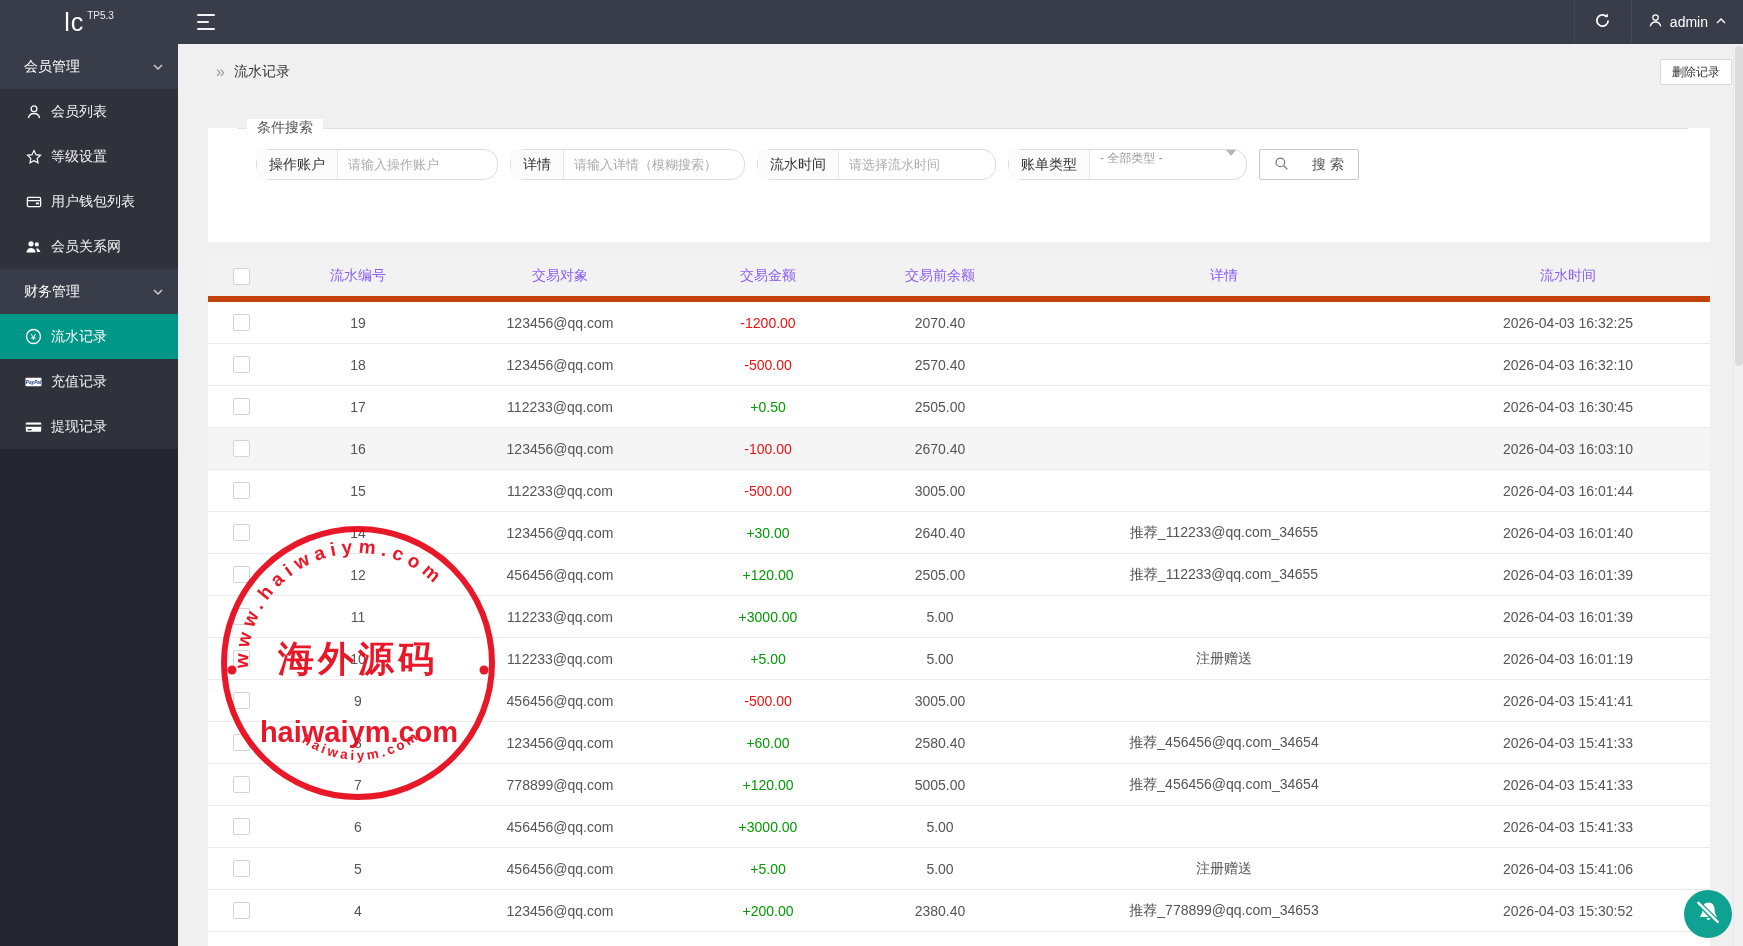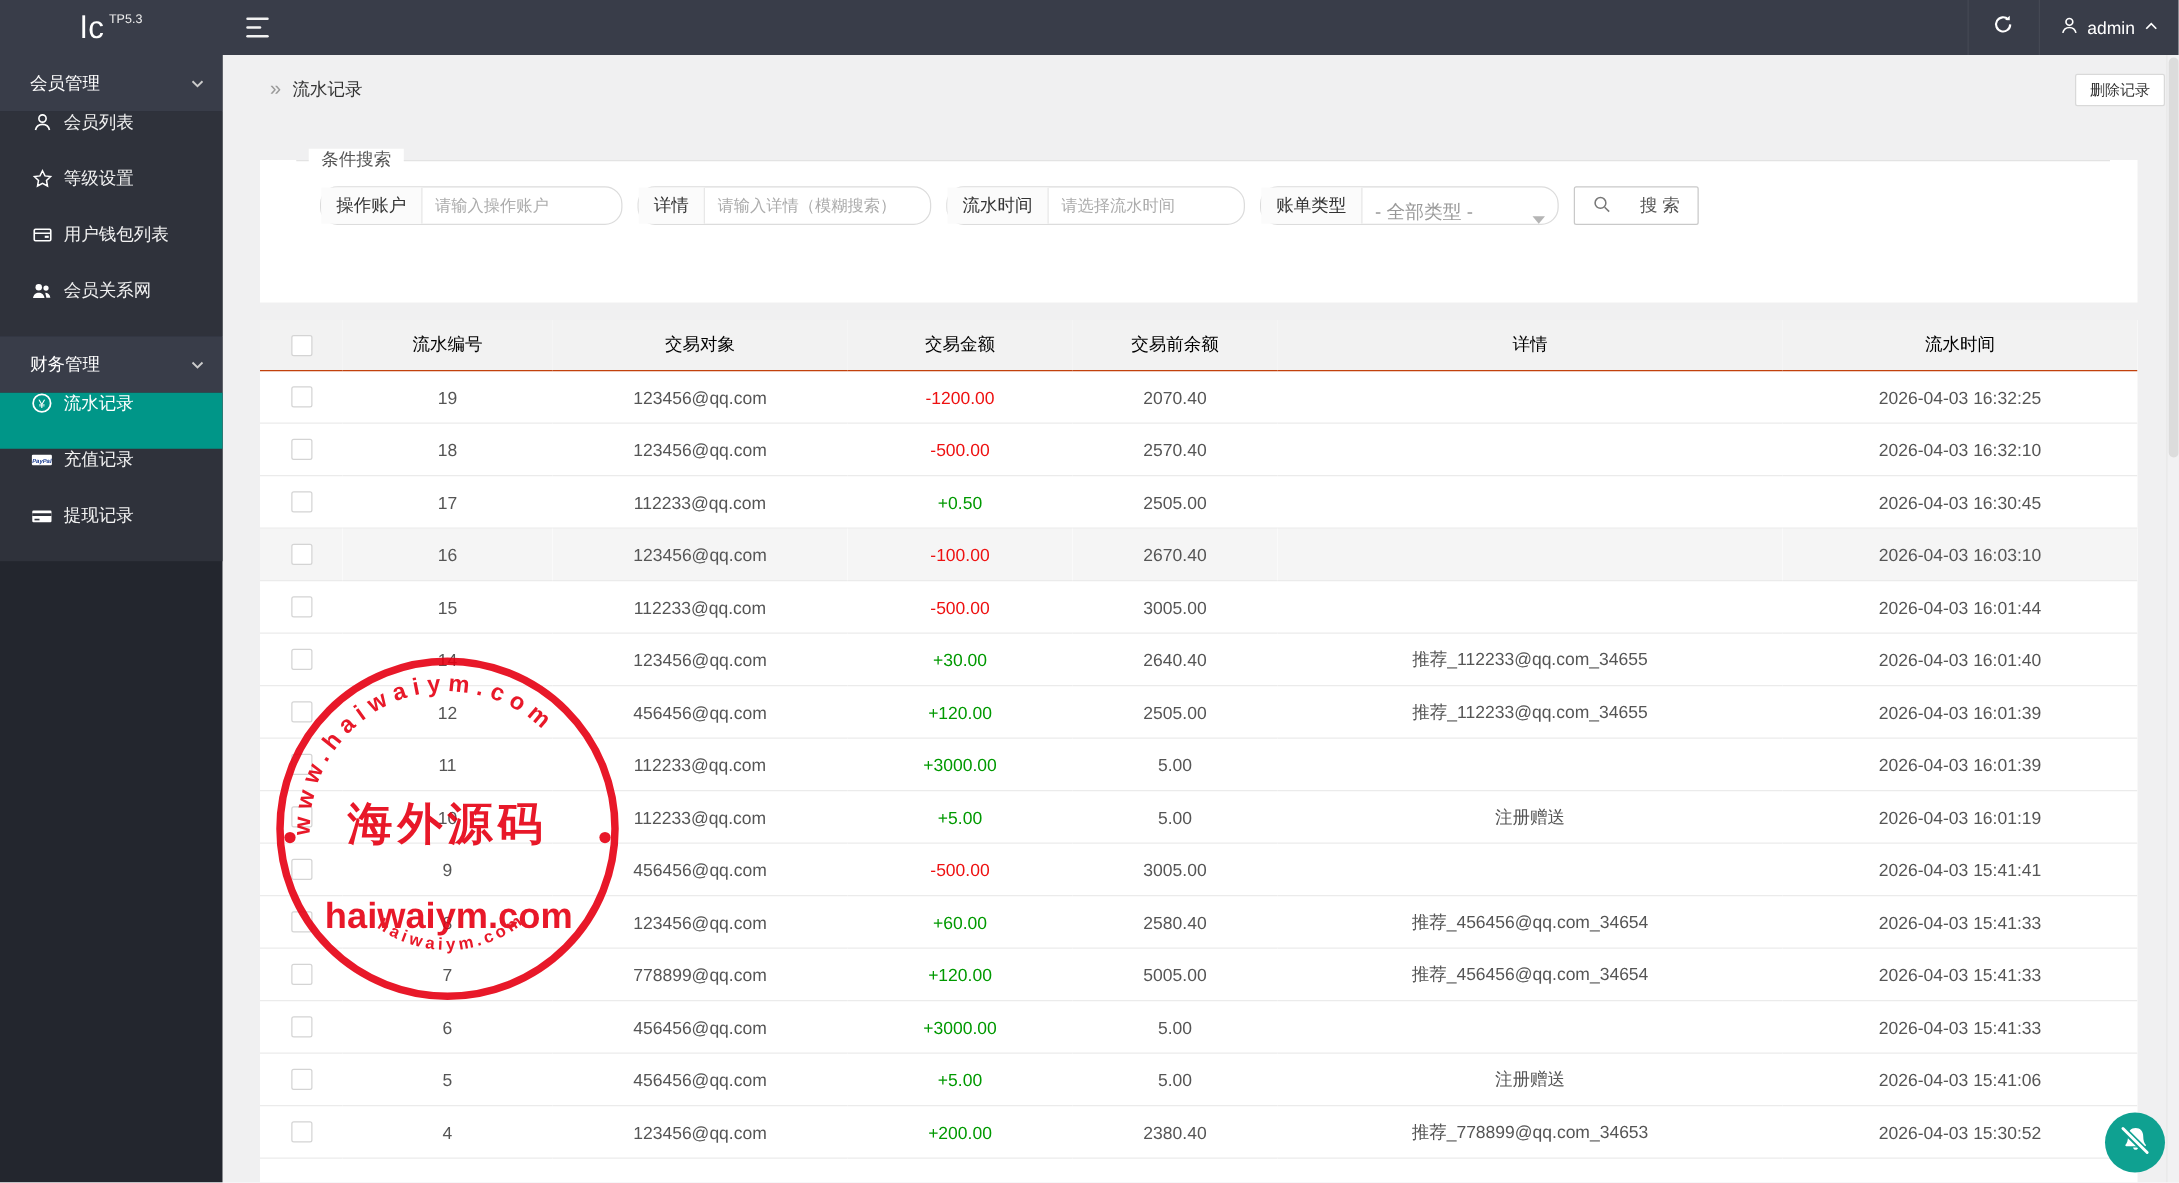--- a/index.html
+++ b/index.html
@@ -23,48 +23,48 @@
   .nav-tab{width:96px;text-align:center;line-height:44px;color:#ececec;font-size:15px;cursor:pointer;white-space:nowrap}
   .nav-tab.active{background:#009688;color:#fff}
   .nav-right{margin-left:auto;display:flex;align-items:stretch}
   .icon-btn{width:56px;display:flex;align-items:center;justify-content:center;border-left:1px solid rgba(255,255,255,.06);cursor:pointer}
   .user-box{padding:0 16px;display:flex;align-items:center;gap:7px;color:#fff;font-size:14px;border-left:1px solid rgba(255,255,255,.06);cursor:pointer}
   
   .sidebar{position:absolute;top:44px;left:0;width:178px;height:902px;background:#23262E;z-index:20}
   .side-group-title{height:45px;background:#393D49;display:flex;align-items:center;padding-left:24px;color:#fff;font-size:14px;position:relative;cursor:pointer}
   .side-group-title .chev{position:absolute;right:14px;top:16px}
   .group-items{background:#2F323B}
-  .side-item{height:45px;display:flex;padding-left:25px;gap:9px;color:#f2f2f2;font-size:14px;cursor:pointer}
+  .side-item{height:45px;display:flex;align-items:center;padding-left:25px;gap:9px;color:#f2f2f2;font-size:14px;cursor:pointer}
   .side-item .ic{width:17px;height:17px;display:inline-flex;align-items:center;justify-content:center}
   .side-item.active{background:#009688;color:#fff}
   
   .content{position:absolute;left:178px;top:44px;width:1565px;height:902px;background:#F0F0F1;overflow:hidden}
   .breadcrumb-bar{height:56px;position:relative;display:flex;align-items:center;padding-left:38px;color:#333;font-size:14px}
   .crumb-arrow{color:#9a9a9a;font-size:16px;margin-right:9px}
   .delete-btn{position:absolute;right:11px;top:15px;height:26px;background:#fff;border:1px solid #D9D9D9;border-radius:2px;padding:0 11px;font-size:12px;color:#333;cursor:pointer;font-family:inherit}
   .card{background:#fff;margin-left:30px;width:1502px;box-sizing:border-box}
   
   .search-card{height:114px}
   .fieldset{position:relative;margin:28px 22px 0 29px;border-top:1px solid #E3E3E3}
   .legend{position:absolute;top:-10px;left:10px;background:#fff;padding:0 10px;font-size:14px;color:#555}
   .fields{display:flex;align-items:center;padding:20px 0 0 19px}
   .fgroup{display:flex;height:31px;border:1px solid #DCDCDC;border-radius:14px;margin-right:12px;background:#fff;box-sizing:border-box;align-items:stretch}
   .flabel{display:flex;align-items:center;padding:0 12px;border-right:1px solid #E8E8E8;font-size:14px;color:#333;background:#FBFBFB;white-space:nowrap}
   .fgroup input{border:0;outline:0;padding:0 10px;font-size:13px;color:#333;font-family:inherit;background:transparent}
   .fgroup:nth-child(1) input{width:139px}
   .fgroup:nth-child(2) input{width:160px}
   .fgroup:nth-child(3) input{width:136px}
   ::placeholder{color:#ACACAC;opacity:1}
-  .fselect{display:flex;align-items:flex-end;justify-content:space-between;width:136px;padding:0 10px;font-size:15px;color:#999;cursor:pointer}
+  .fselect{display:flex;align-items:flex-start;justify-content:space-between;width:136px;padding:0 10px;font-size:12px;color:#999;cursor:pointer}
   .fselect .arr{width:0;height:0;border-left:5px solid transparent;border-right:5px solid transparent;border-top:6px solid #B5B5B5}
   .search-btn{height:31px;display:flex;align-items:center;gap:23px;padding:0 14px;background:#fff;border:1px solid #C9C9C9;border-radius:2px;font-size:14px;color:#555;cursor:pointer;font-family:inherit}
   
   .table-card{margin-top:14px;height:718px;overflow:hidden}
   table{border-collapse:collapse;width:100%;table-layout:fixed}
-  thead th{height:38px;background:#F2F2F2;font-weight:400;font-size:14px;color:#000000;border-bottom:1px solid #c2410c;text-align:center}
+  thead th{height:38px;background:#F2F2F2;font-weight:400;font-size:14px;color:#8b5cf6;border-bottom:6px solid #c2410c;text-align:center}
   tbody td{height:39px;text-align:center;font-size:14px;color:#555;border-bottom:1px solid #EBEBEB;white-space:nowrap;overflow:hidden}
   th.cb-col,td.cb-col{text-align:left;padding-left:25px}
   tr.row-hl td{background:#F5F5F5}
   td.neg{color:#EE1111}
   td.pos{color:#009900}
   .cb{display:inline-block;width:15px;height:15px;border:1px solid #D4D4D4;border-radius:2px;background:#fff;cursor:pointer;vertical-align:middle}
   
   .stamp{position:absolute;left:208px;top:513px;z-index:40;pointer-events:none;opacity:.9}
   
   .float-btn{position:absolute;right:11px;bottom:8px;width:48px;height:48px;border-radius:50%;background:#0FA191;display:flex;align-items:center;justify-content:center;z-index:50;cursor:pointer;border:none}

